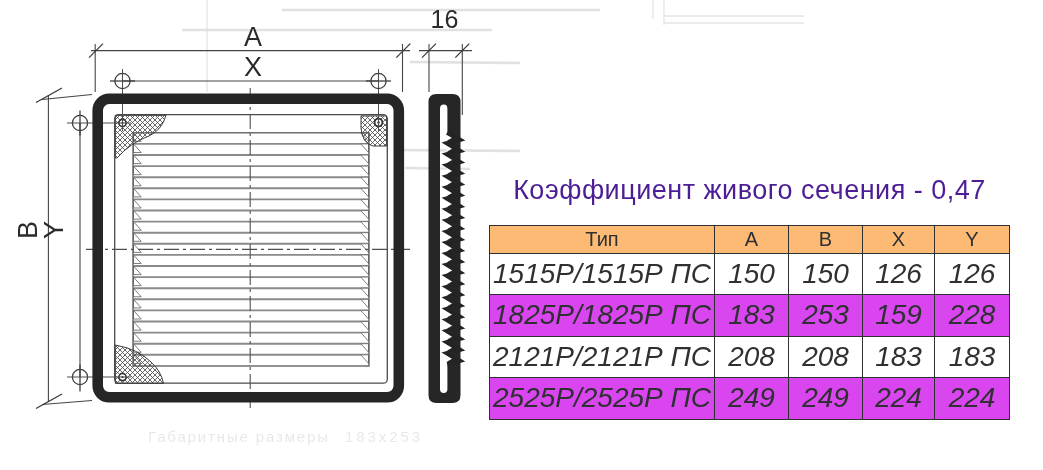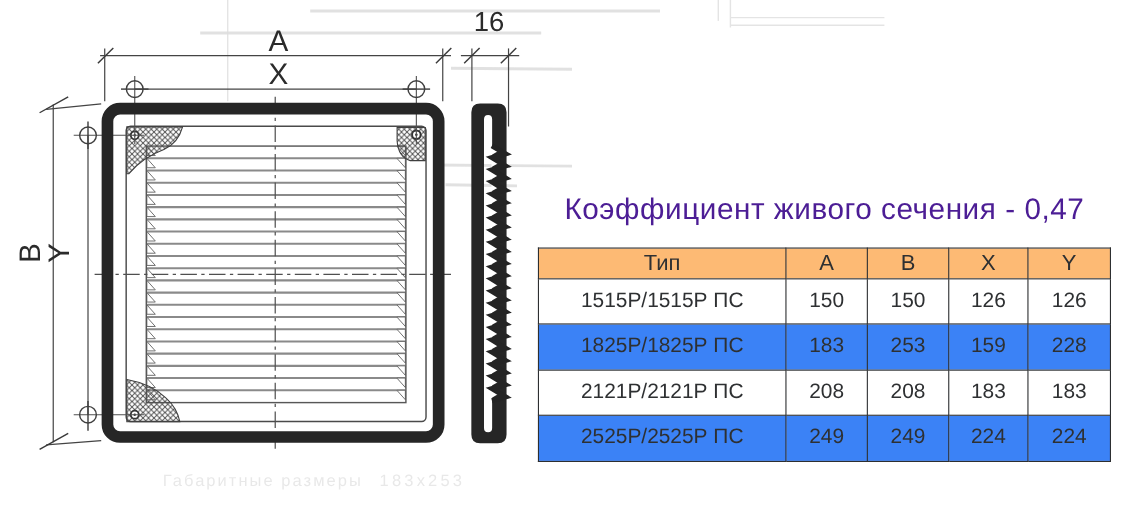--- a/index.html
+++ b/index.html
@@ -5,22 +5,22 @@
 html,body{margin:0;padding:0;background:#fff;width:1043px;height:470px;overflow:hidden;
   font-family:"Liberation Sans", sans-serif;}
 #canvas{position:relative;width:1043px;height:470px;background:#fff;}
 #drawing{position:absolute;left:0;top:0;}
 
 #tblwrap{position:absolute;left:489px;top:225px;}
 table.spec{border-collapse:collapse;table-layout:fixed;}
 table.spec td{border:1.4px solid #2d2f31;text-align:center;vertical-align:middle;
   color:#2e3032;padding:0;}
 .hdr td{background:#fdba74;height:26.5px;font-size:20px;}
-.rw td{height:40.5px;font-size:19px;}
-.rg td{background:#3b82f6;}
+.rw td{height:40.5px;font-size:28px;font-style:italic;}
+.rg td{background:#d946ef;}
 #title{position:absolute;left:489px;top:175px;width:521px;text-align:center;
   font-size:27px;color:#4c1d95;letter-spacing:0.5px;white-space:nowrap;}
 </style>
 </head>
 <body>
 <div id="canvas">
 
 <svg id="drawing" width="1043" height="470" viewBox="0 0 1043 470" xmlns="http://www.w3.org/2000/svg">
 <defs>
 <pattern id="xhatch" width="5" height="5" patternUnits="userSpaceOnUse">

